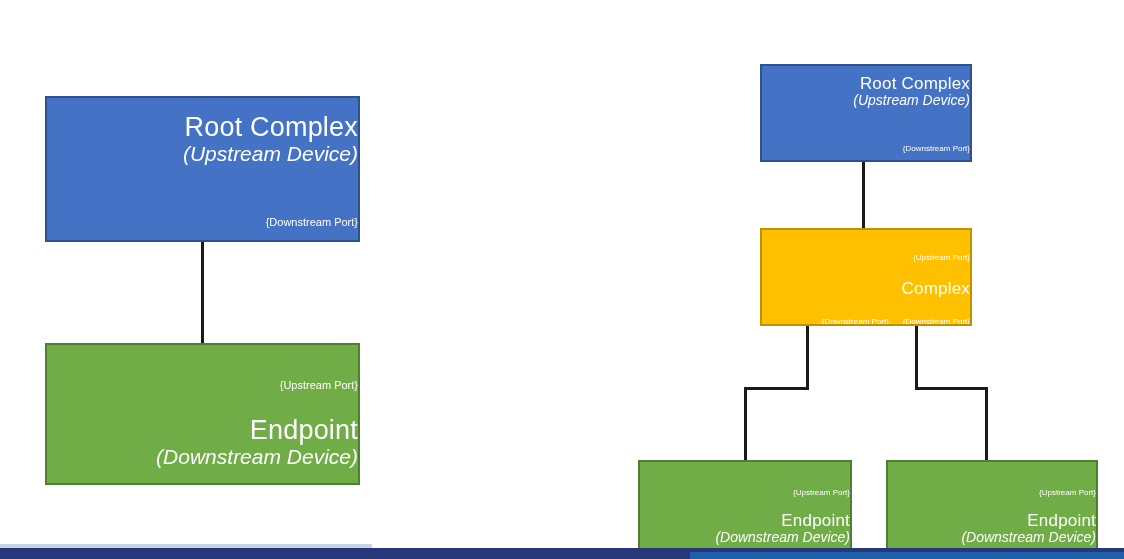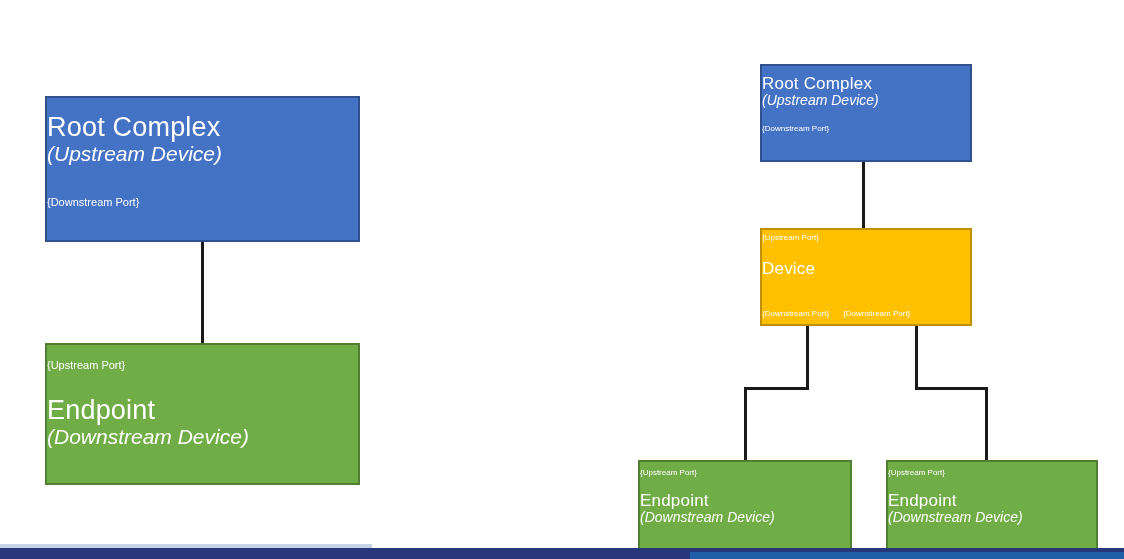--- a/index.html
+++ b/index.html
@@ -15,21 +15,21 @@
     overflow: hidden;
     font-family: "Liberation Sans", sans-serif;
   }
 
   
   .node {
     position: absolute;
     box-sizing: border-box;
     display: flex;
     flex-direction: column;
-    align-items: flex-start;
+    align-items: flex-end;
     text-align: center;
     color: #ffffff;
     overflow: hidden;
   }
   .node.blue {
     background: #4472C4;
     border: 2px solid #2F528F;
   }
   .node.orange {
     background: #FFC000;
@@ -49,20 +49,21 @@
   .subtitle {
     font-weight: 400;
     line-height: 1.12;
     white-space: nowrap;
     font-style: italic;
   }
   .port {
     font-weight: 400;
     line-height: 1.1;
     white-space: nowrap;
+    margin-top: 20px;
   }
 
   
   .lg .title    { font-size: 27px; }
   .lg .subtitle { font-size: 21px; }
   .lg .port     { font-size: 11px; }
 
   
   .sm .title    { font-size: 17px; }
   .sm .subtitle { font-size: 14px; }
@@ -118,21 +119,21 @@
     <div class="subtitle">(Upstream Device)</div>
     <div class="spacer" style="height:16px;"></div>
     <div class="port">{Downstream Port}</div>
   </div>
 
   <div class="line v" style="left:862px; top:162px; height:66px;"></div>
 
   <div class="node orange sm" style="left:760px; top:228px; width:212px; height:98px; padding-top:4px;">
     <div class="port">{Upstream Port}</div>
     <div class="spacer" style="height:16px;"></div>
-    <div class="title">Device</div>
+    <div class="title">Complex</div>
     <div class="spacer" style="flex:1 1 auto;"></div>
     <div style="display:flex; gap:14px; padding-bottom:5px;">
       <span class="port">{Downstream Port}</span>
       <span class="port">{Downstream Port}</span>
     </div>
   </div>
 
   <div class="line v" style="left:806px; top:326px; height:64px;"></div>
   <div class="line h" style="left:744px; top:387px; width:65px;"></div>
   <div class="line v" style="left:744px; top:387px; height:74px;"></div>

